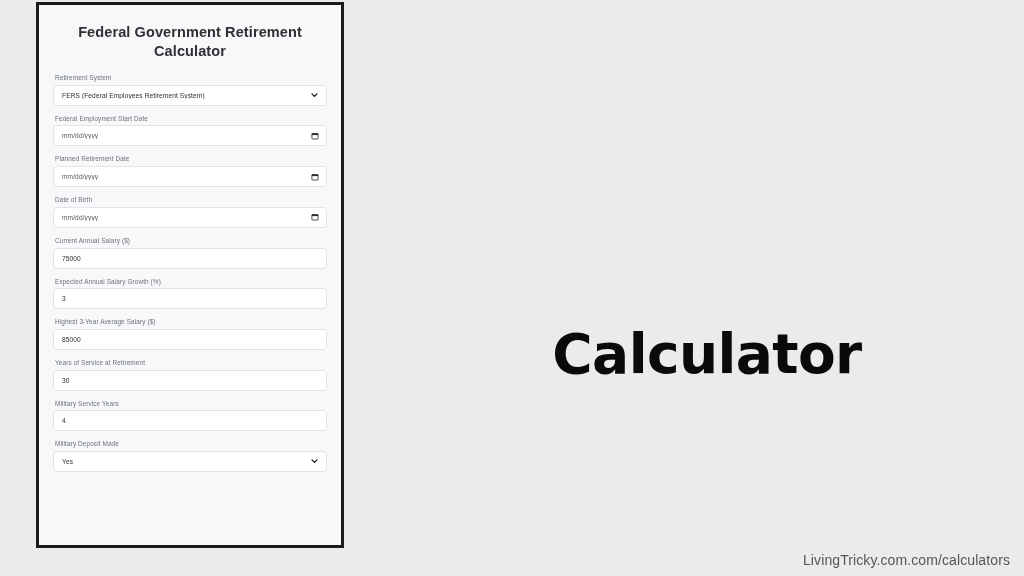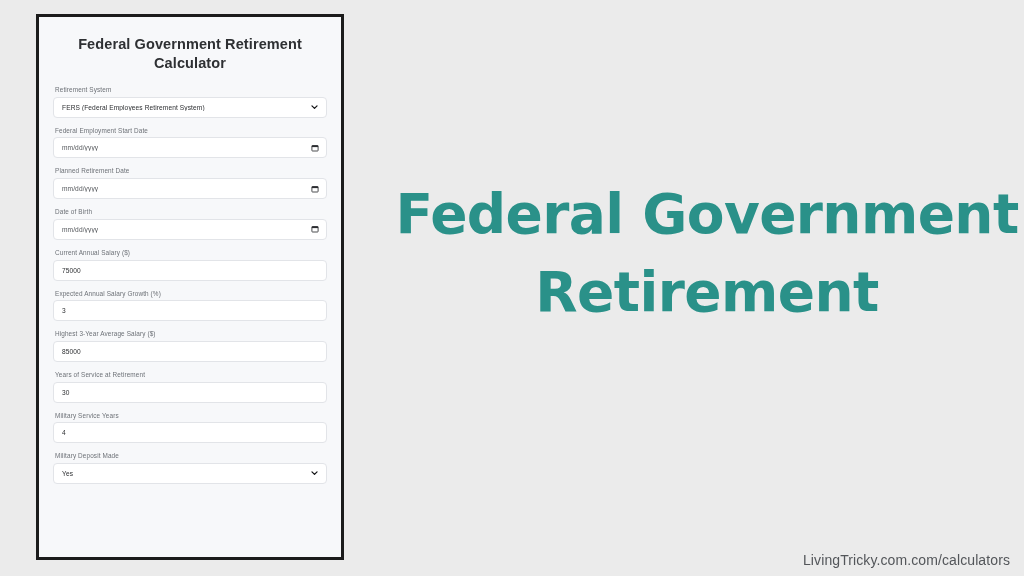--- a/index.html
+++ b/index.html
@@ -12,21 +12,21 @@
     background: #ebebeb;
     font-family: "Liberation Sans", sans-serif;
     overflow: hidden;
     position: relative;
   }
 
   
   #calculator-frame {
     position: absolute;
     left: 36px;
-    top: 14px;
+    top: 2px;
     width: 308px;
     height: 546px;
     background: #f7f8fa;
     border: 3px solid #1b1b1b;
     box-sizing: border-box;
     overflow: hidden;
   }
 
   #card-inner {
     position: absolute;
@@ -245,19 +245,16 @@
         <svg class="chevron-icon" viewBox="0 0 16 16">
             <path d="M3.5 6 L8 10.5 L12.5 6" fill="none" stroke="#111214" stroke-width="2.2" stroke-linecap="round" stroke-linejoin="round"></path>
           </svg>
       </div>
     </div>
 
   </div>
 </div>
 
 <div id="hero">
-  <div id="hero-title-teal">
-    <div>Federal Government</div>
-    <div>Retirement</div>
-  </div>
+  <div id="hero-title-dark">Calculator</div>
 </div>
 
 <div id="footer-url">LivingTricky.com.com/calculators</div>
 
 </body></html>

